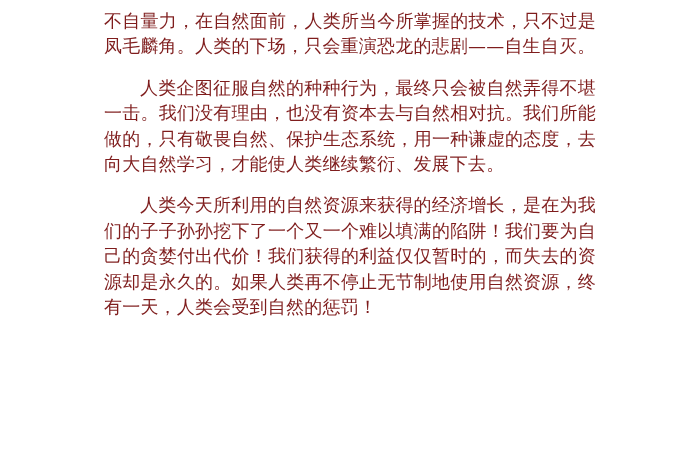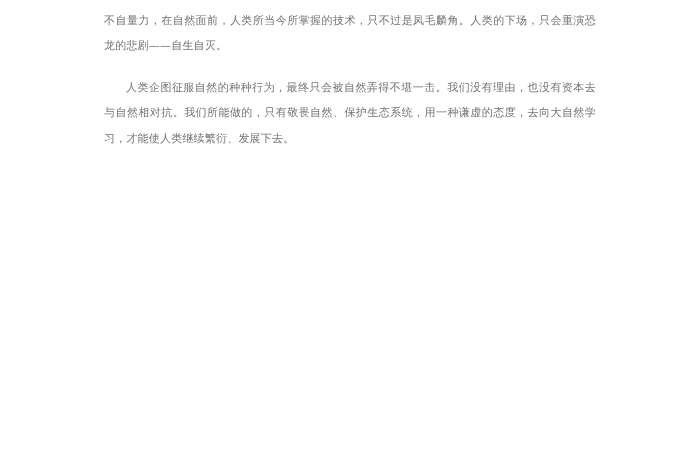--- a/index.html
+++ b/index.html
@@ -15,22 +15,22 @@
   }
   .page {
     position: relative;
     width: 700px;
     height: 470px;
     background: #ffffff;
     box-sizing: border-box;
     padding: 8px 104px 0 104px;
   }
   .doc-body {
-    color: #737373;
-    font-size: 11px;
+    color: #7f1d1d;
+    font-size: 18px;
     line-height: 25.4px;
     letter-spacing: 0.2px;
     text-align: justify;
     text-justify: inter-character;
   }
   .para {
     margin: 0;
     text-indent: 2em;
     text-align: justify;
   }
@@ -41,14 +41,15 @@
     margin-top: 16px;
   }
 </style>
 </head>
 <body>
 
 <div class="page">
   <div class="doc-body">
     <p class="para no-indent">不自量力，在自然面前，人类所当今所掌握的技术，只不过是凤毛麟角。人类的下场，只会重演恐龙的悲剧——自生自灭。</p>
     <p class="para">人类企图征服自然的种种行为，最终只会被自然弄得不堪一击。我们没有理由，也没有资本去与自然相对抗。我们所能做的，只有敬畏自然、保护生态系统，用一种谦虚的态度，去向大自然学习，才能使人类继续繁衍、发展下去。</p>
+    <p class="para">人类今天所利用的自然资源来获得的经济增长，是在为我们的子子孙孙挖下了一个又一个难以填满的陷阱！我们要为自己的贪婪付出代价！我们获得的利益仅仅暂时的，而失去的资源却是永久的。如果人类再不停止无节制地使用自然资源，终有一天，人类会受到自然的惩罚！</p>
   </div>
 </div>
 
 </body></html>

